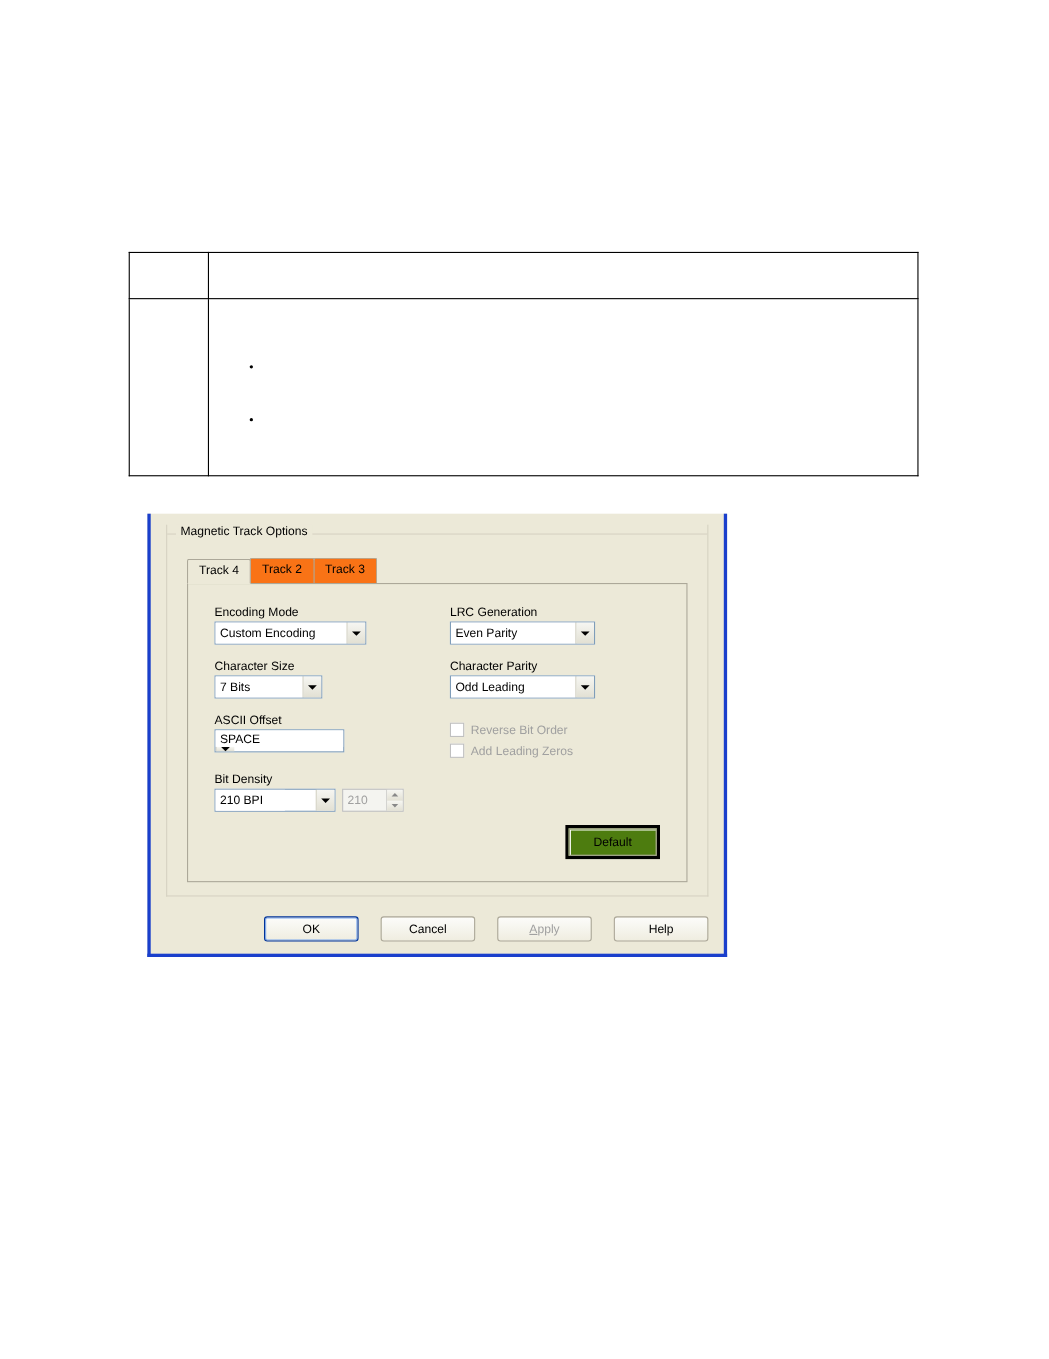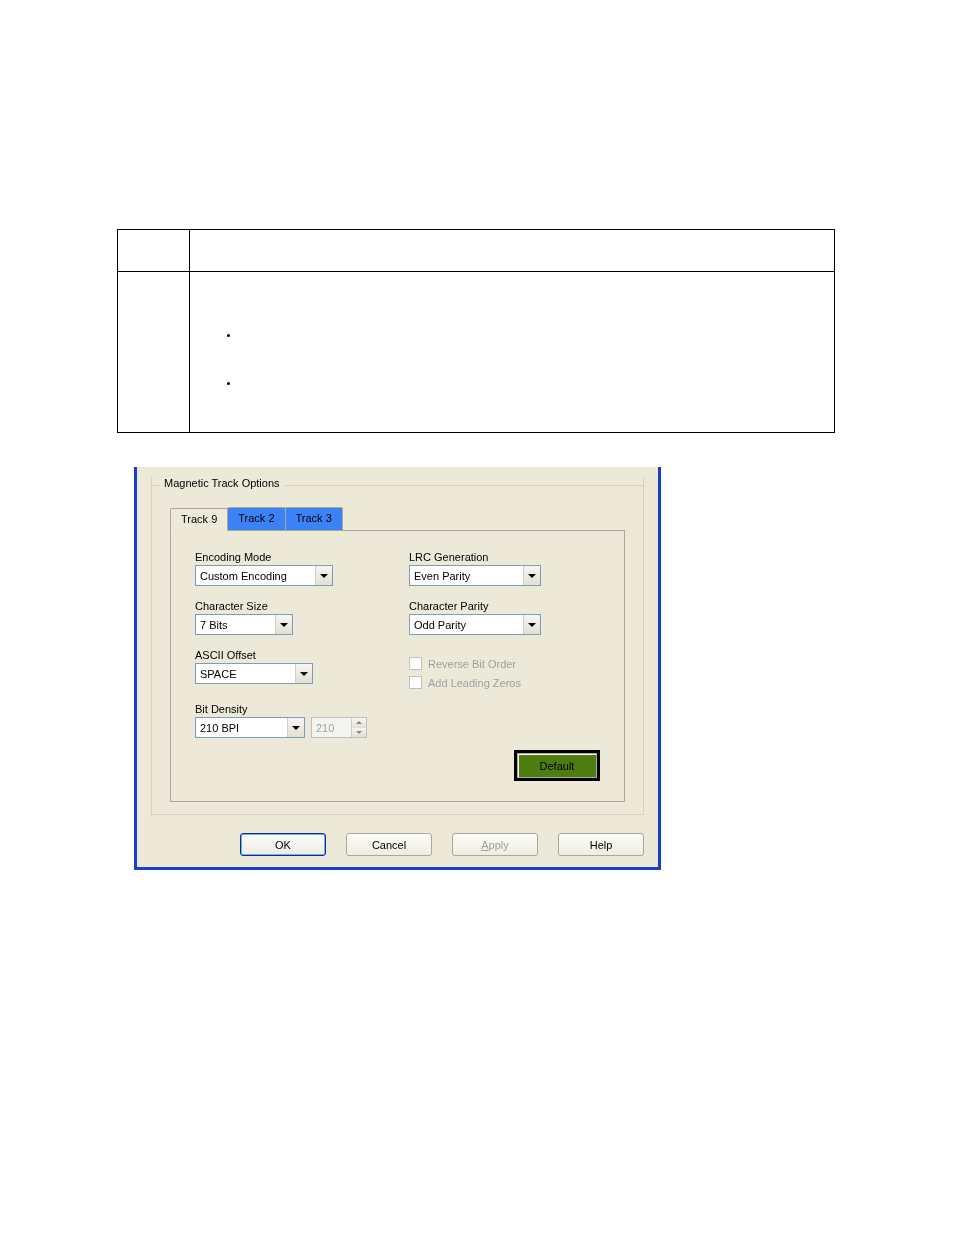--- a/index.html
+++ b/index.html
@@ -89,21 +89,21 @@
     }
     .tab-row {
       display: flex;
       position: relative;
       z-index: 2;
     }
     .tab {
       border: 1px solid #aca899;
       border-bottom: none;
       padding: 4px 10px 4px 10px;
-      background: #3b82f6;
+      background: #f97316;
       margin-right: -1px;
       cursor: default;
       border-radius: 2px 2px 0 0;
     }
     .tab.active {
       background: #ece9d8;
       border-bottom: 1px solid #ece9d8;
       position: relative;
       top: 1px;
       padding-bottom: 5px;
@@ -298,21 +298,21 @@
 </tbody>
   </table>
 
 <div class="dialog-outer">
 
   <div class="groupbox">
     <div class="groupbox-legend">Magnetic Track Options</div>
 
     <div class="tabs">
       <div class="tab-row">
-        <div class="tab active">Track 9</div>
+        <div class="tab active">Track 4</div>
         <div class="tab">Track 2</div>
         <div class="tab">Track 3</div>
       </div>
       <div class="tab-body">
 
         <div class="field-grid">
 
           <div class="field">
             <label>Encoding Mode</label>
             <div class="dropdown dropdown-wide">
@@ -339,30 +339,30 @@
               <span class="value">7 Bits</span>
               <span class="arrow">
                   <span class="arrow-glyph"></span>
                 </span>
             </div>
           </div>
 
           <div class="field" style="margin-top:10px;">
             <label>Character Parity</label>
             <div class="dropdown">
-              <span class="value">Odd Parity</span>
+              <span class="value">Odd Leading</span>
               <span class="arrow">
                   <span class="arrow-glyph"></span>
                 </span>
             </div>
           </div>
 
           <div class="field" style="margin-top:10px;">
             <label>ASCII Offset</label>
-            <div class="dropdown" style="width:118px;">
+            <div class="dropdown" style="width:118px;flex-direction:column;">
               <span class="value">SPACE</span>
               <span class="arrow">
                   <span class="arrow-glyph"></span>
                 </span>
             </div>
           </div>
 
           <div class="right-lower" style="margin-top:14px;">
             <div class="checkbox-row disabled">
               <div class="check-box"></div>

